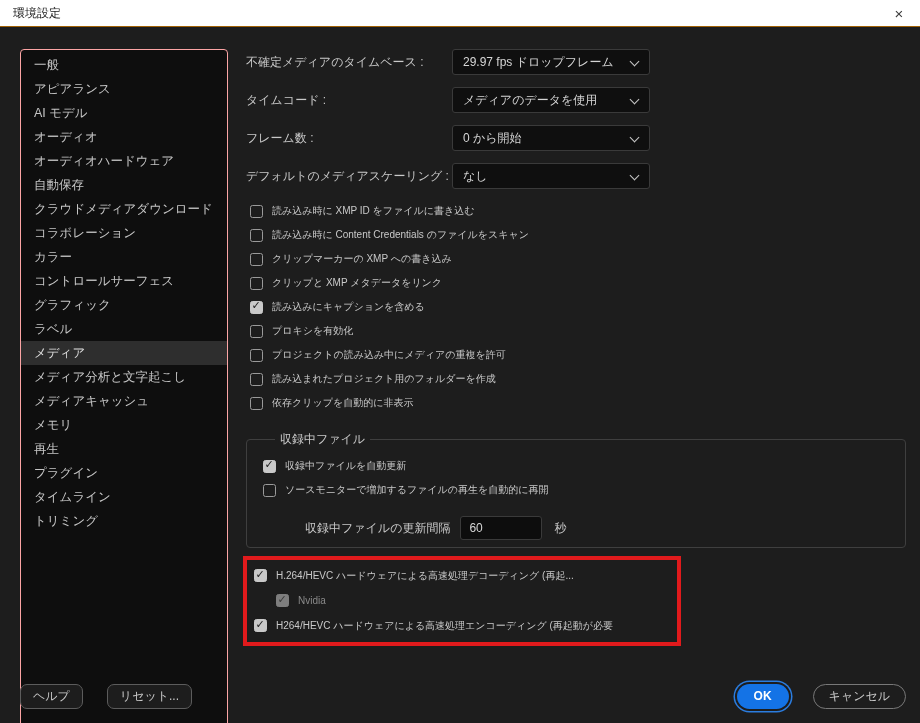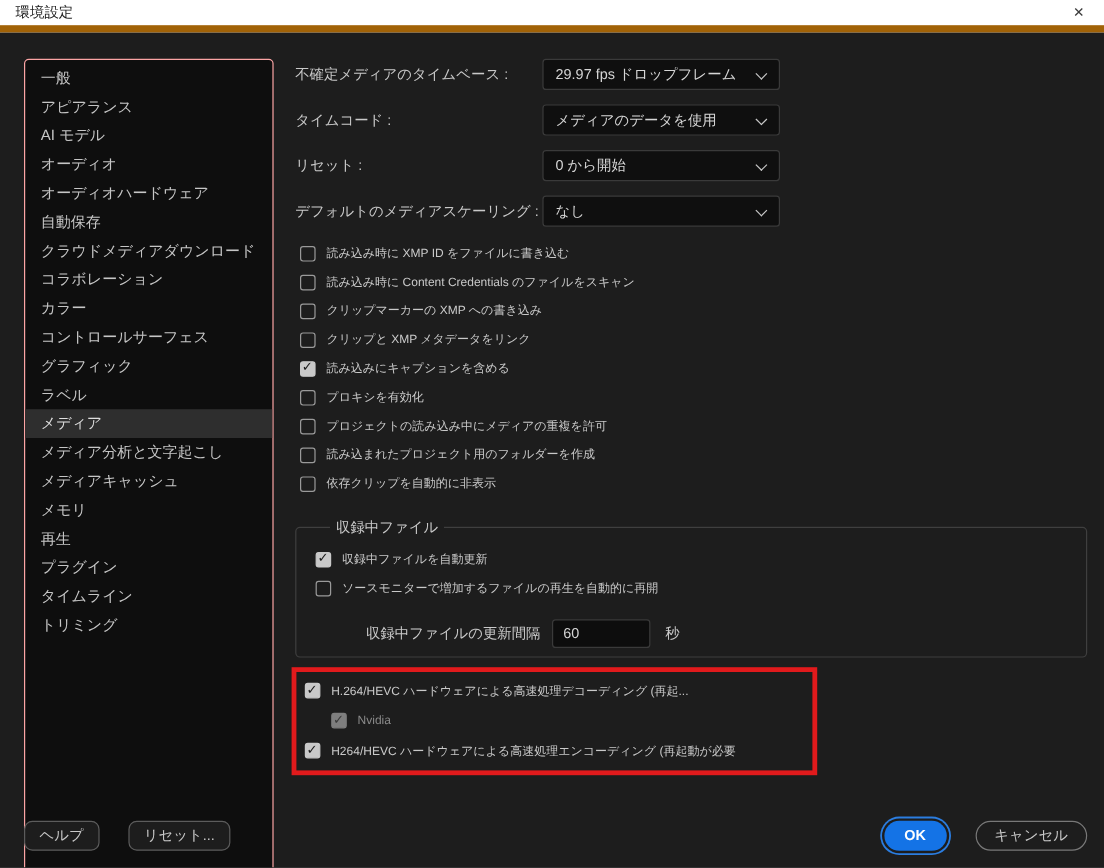--- a/index.html
+++ b/index.html
@@ -1,20 +1,20 @@
 <!DOCTYPE html>
 <html lang="ja"><head>
 <meta charset="utf-8">
 <style>
   html,body{margin:0;padding:0;background:#444;}
   *{box-sizing:border-box;font-family:"Liberation Sans","DejaVu Sans",sans-serif;}
   .dialog{position:relative;width:920px;height:723px;background:#1d1d1d;overflow:hidden;}
   
   .titlebar{position:absolute;top:0;left:0;right:0;height:27px;background:#ffffff;
-    display:flex;align-items:center;border-bottom:6px solid #a16207;}
+    display:flex;align-items:center;border-bottom:1px solid #a16207;}
   .titlebar .title{font-size:12px;color:#1a1a1a;padding-left:13px;}
   .titlebar .close{margin-left:auto;width:42px;height:100%;display:flex;align-items:center;
     justify-content:center;font-size:15px;color:#3c3c3c;cursor:pointer;}
   
   .body{position:absolute;top:27px;left:0;right:0;bottom:0;}
   
   .sidebar{position:absolute;left:20px;top:22px;width:208px;height:711px;background:#0e0e0e;
     border:1px solid #fca5a5;border-radius:4px;padding-top:3px;overflow:hidden;}
   .side-item{height:24px;line-height:24px;padding-left:13px;font-size:12.5px;color:#c6c6c6;
     white-space:nowrap;cursor:pointer;}
@@ -112,21 +112,21 @@
         </div>
       </div>
       <div class="drow">
         <span class="dlabel">タイムコード :</span>
         <div class="dropdown">
           <span class="val">メディアのデータを使用</span>
           <span class="chev"></span>
         </div>
       </div>
       <div class="drow">
-        <span class="dlabel">リセット :</span>
+        <span class="dlabel">フレーム数 :</span>
         <div class="dropdown">
           <span class="val">0 から開始</span>
           <span class="chev"></span>
         </div>
       </div>
       <div class="drow">
         <span class="dlabel">デフォルトのメディアスケーリング :</span>
         <div class="dropdown">
           <span class="val">なし</span>
           <span class="chev"></span>

